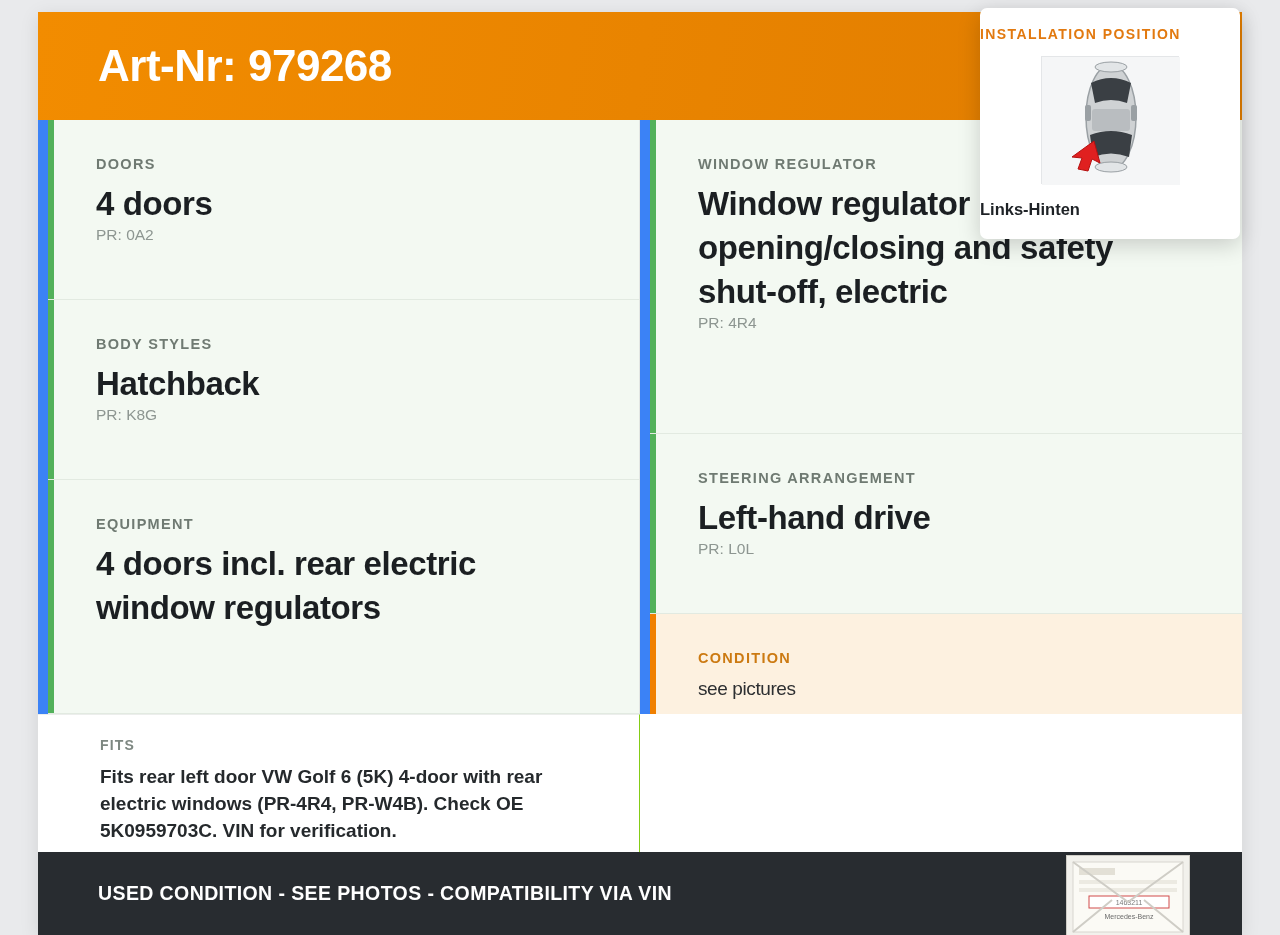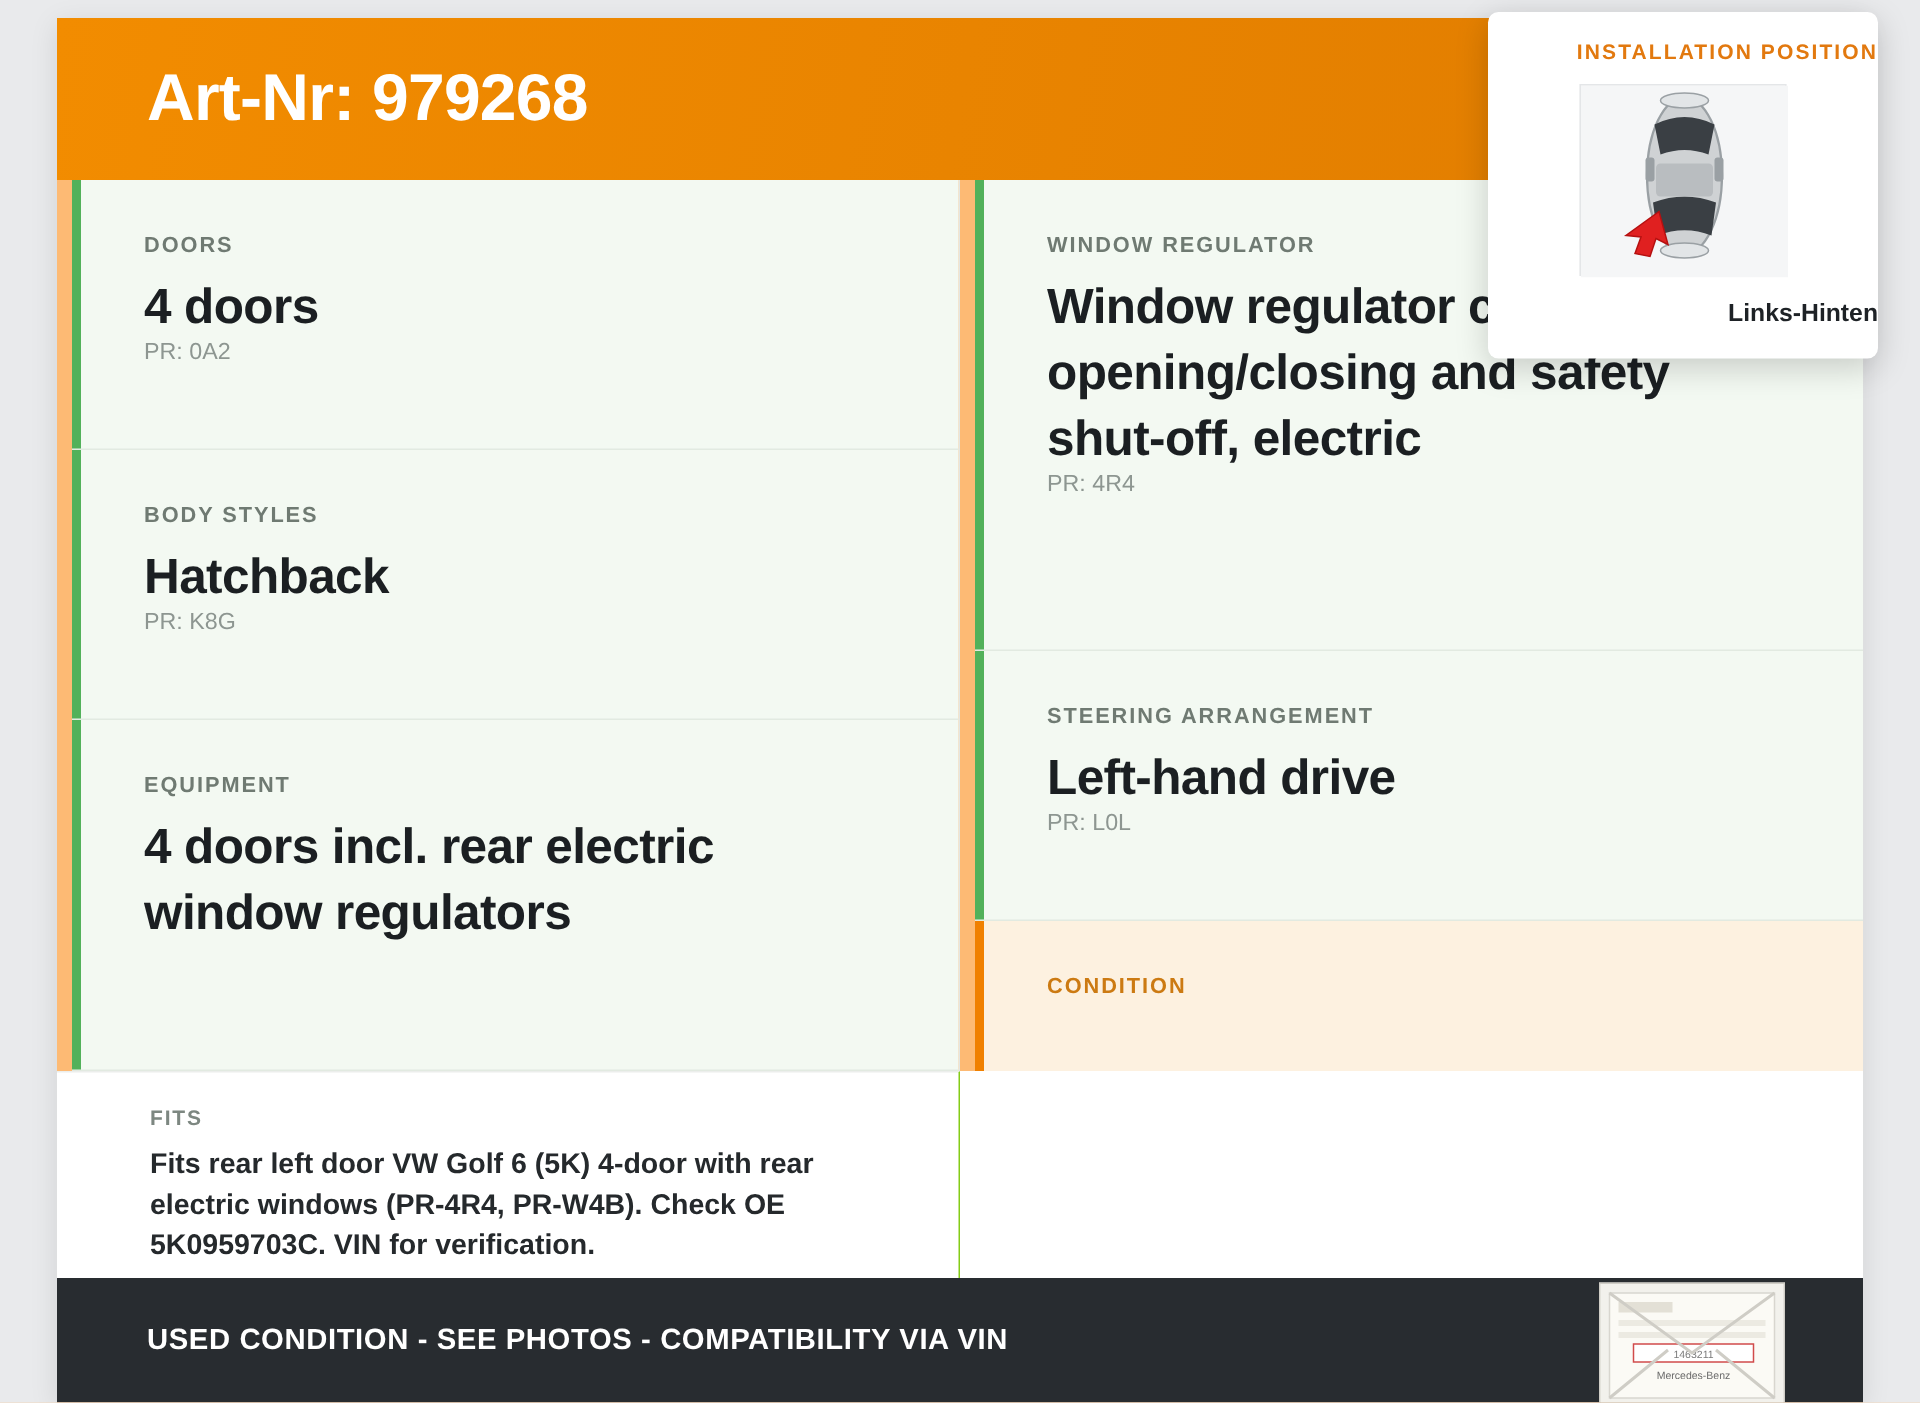--- a/index.html
+++ b/index.html
@@ -14,21 +14,21 @@
     width: 1280px;
     height: 935px;
     background: #e9eaec;
   }
   .card {
     position: absolute;
     left: 38px;
     top: 12px;
     width: 1204px;
     height: 923px;
-    background: #fdba74;
+    background: #3b82f6;
     box-shadow: 0 4px 18px rgba(0,0,0,0.10);
     overflow: hidden;
   }
 
   
   .header {
     height: 108px;
     background: linear-gradient(100deg, #f28c00 0%, #e07c00 100%);
     display: flex;
     align-items: center;
@@ -156,28 +156,28 @@
     top: 3px;
     width: 124px;
     height: 84px;
     background: #efeee9;
     border: 1px solid #cfcdc6;
   }
 
   
   .install {
     position: absolute;
-    right: 28px;
+    right: 40px;
     top: 8px;
     width: 260px;
     background: #ffffff;
     border-radius: 7px;
     box-shadow: 0 6px 22px rgba(0,0,0,0.18);
     padding: 18px 0 20px;
-    text-align: right;
+    text-align: left;
   }
   .install-title {
     font-size: 14px;
     font-weight: bold;
     letter-spacing: 1.4px;
     color: #e2790f;
     text-transform: uppercase;
     margin-bottom: 14px;
   }
   .install-img {
@@ -237,20 +237,21 @@
         </div>
 
         <div class="spec r2">
           <div class="spec-label">STEERING ARRANGEMENT</div>
           <div class="spec-value">Left-hand drive</div>
           <div class="spec-pr">PR: L0L</div>
         </div>
 
         <div class="spec cond r3">
           <div class="spec-label">CONDITION</div>
+          <div class="spec-value">see pictures</div>
         </div>
 
       </div>
     </div>
 
     <div class="fits-wrap">
       <div class="fits">
         <div class="fits-label">FITS</div>
         <div class="fits-text">Fits rear left door VW Golf 6 (5K) 4-door with rear electric windows (PR-4R4, PR-W4B). Check OE 5K0959703C. VIN for verification.</div>
       </div>

